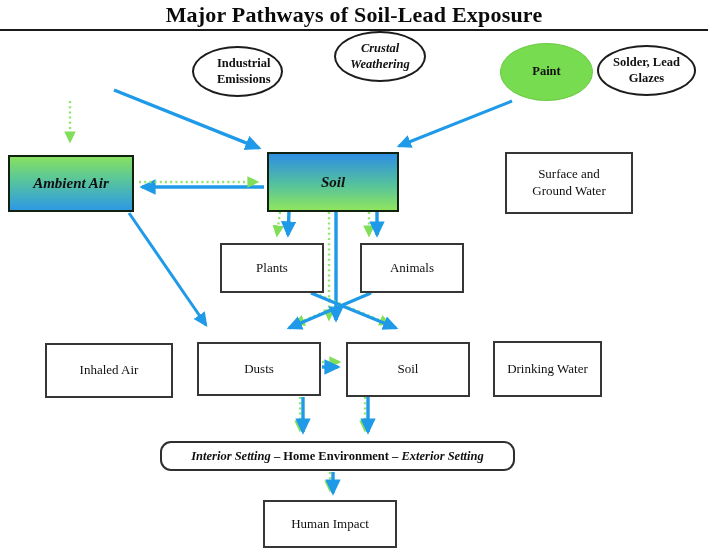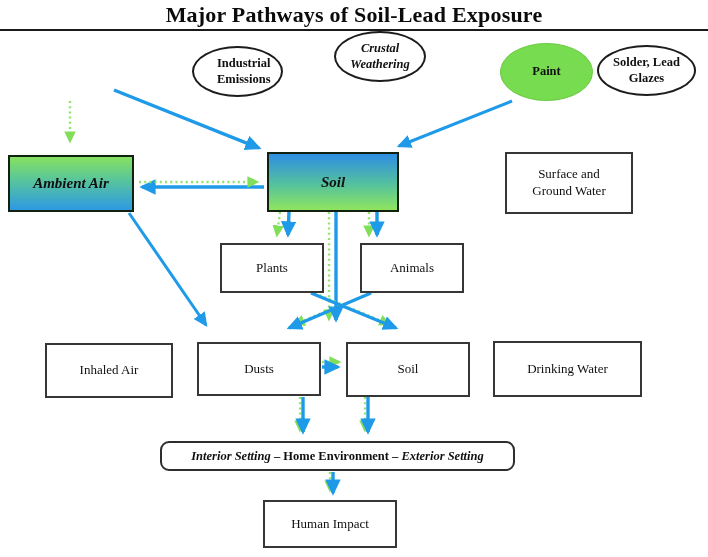--- a/index.html
+++ b/index.html
@@ -111,25 +111,25 @@
 
   <div class="node box" style="left:45px;top:343px;width:128px;height:55px;">
     <span>Inhaled Air</span>
   </div>
   <div class="node box" style="left:197px;top:342px;width:124px;height:54px;">
     <span>Dusts</span>
   </div>
   <div class="node box" style="left:346px;top:342px;width:124px;height:55px;">
     <span>Soil</span>
   </div>
-  <div class="node box" style="left:493px;top:341px;width:149px;height:56px;">
+  <div class="node box" style="left:493px;top:341px;width:109px;height:56px;">
     <span>Drinking Water</span>
   </div>
 
-  <div class="node rounded" style="left:160px;top:441px;width:355px;height:30px;">
+  <div class="node rounded" style="left:160px;top:441px;width:355px;height:30px;border-radius:11px;">
     <span>
       <span class="it">Interior Setting</span><span> – </span><span>Home Environment</span><span> – </span><span class="it">Exterior Setting</span>
     </span>
   </div>
 
   <div class="node box" style="left:263px;top:500px;width:134px;height:48px;">
     <span>Human Impact</span>
   </div>
 
 </div>

